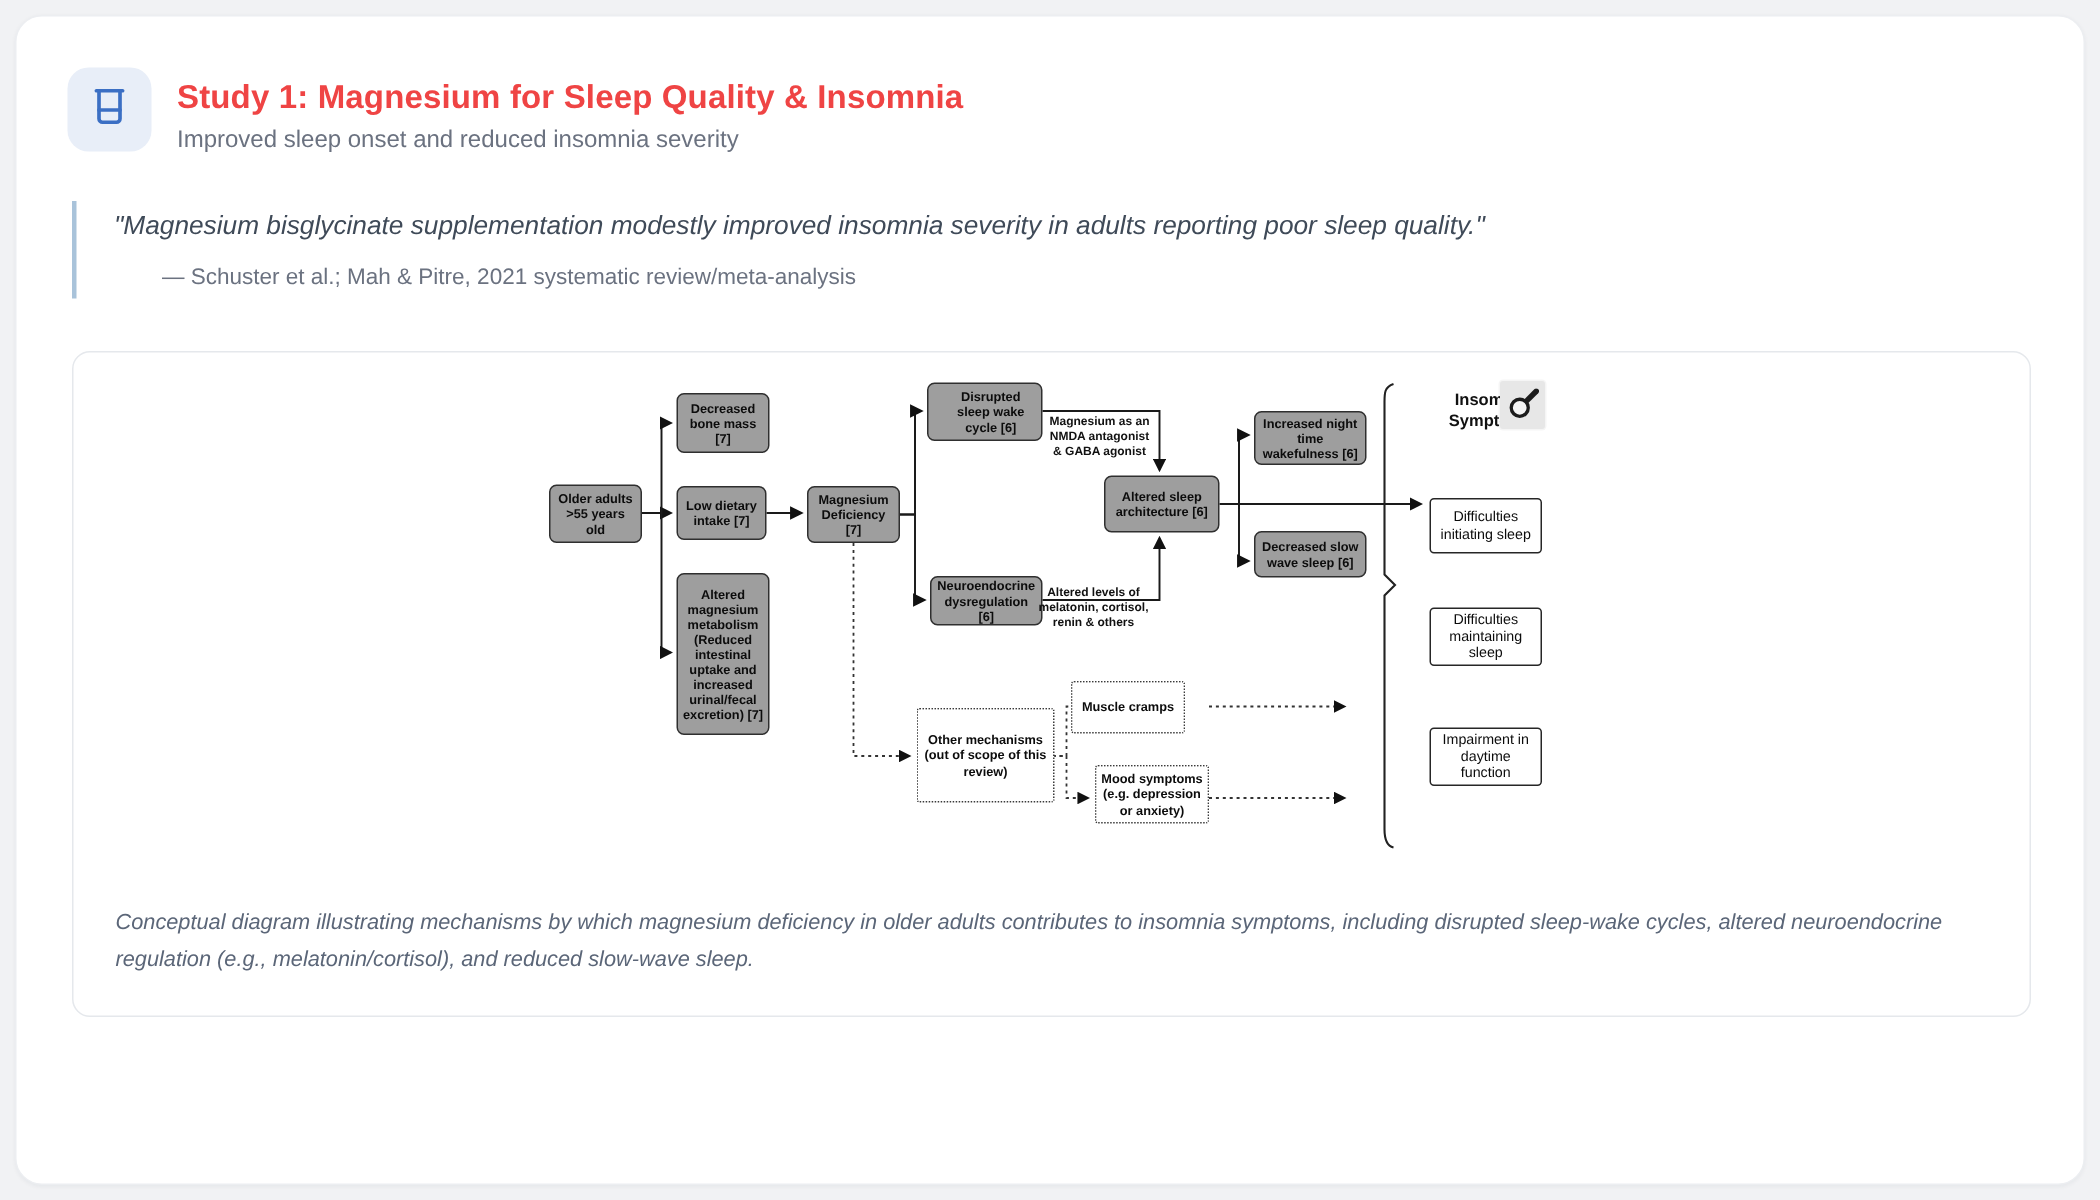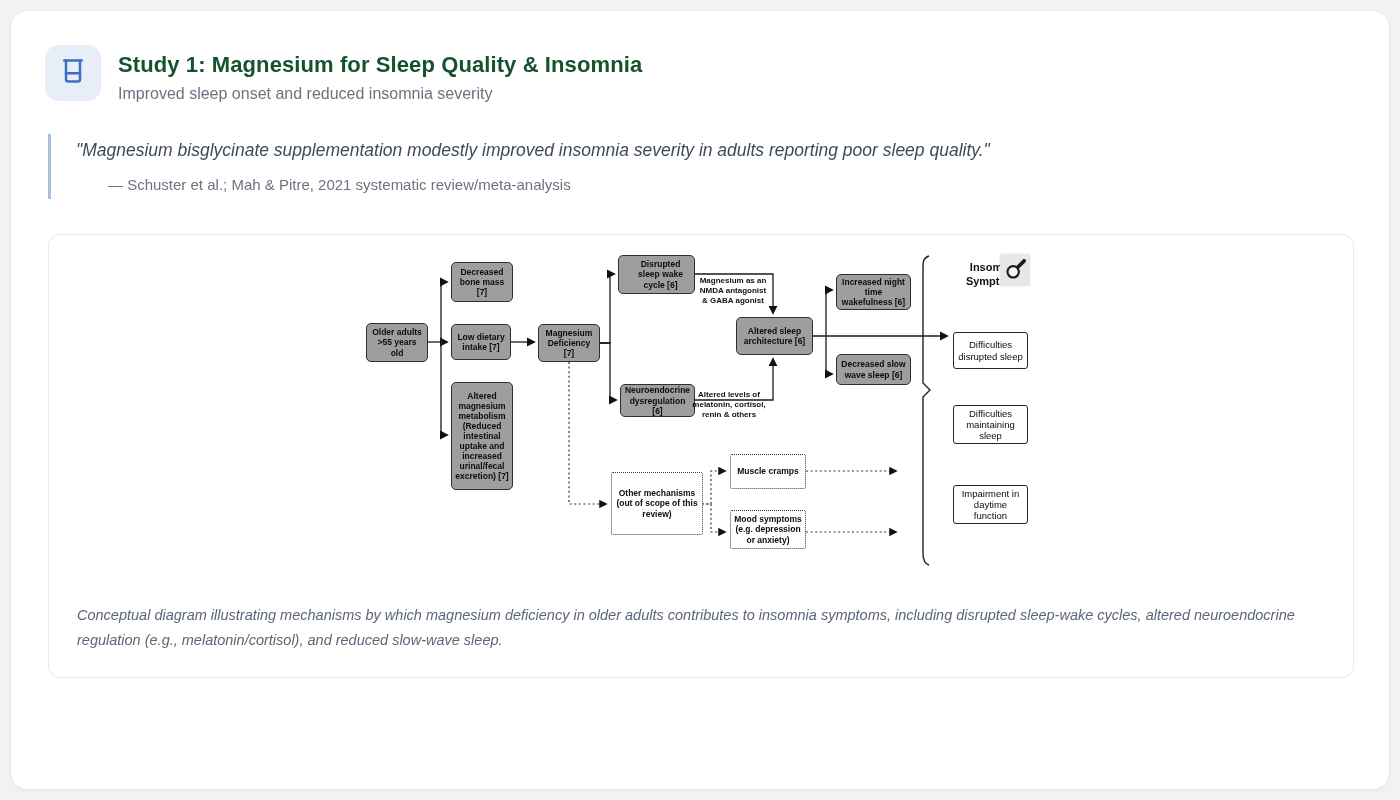--- a/index.html
+++ b/index.html
@@ -15,21 +15,21 @@
     background:#ffffff;border:1px solid #eceef1;border-radius:18px;
     box-shadow:0 1px 3px rgba(20,30,50,.05);
   }
   
   .icon-badge{
     position:absolute;left:34px;top:34px;width:56px;height:56px;
     background:#e8eef8;border-radius:14px;
     display:flex;align-items:center;justify-content:center;
   }
   .header-text{position:absolute;left:107px;top:40px;}
-  .title{font-size:22px;font-weight:700;color:#14532d;letter-spacing:.1px;line-height:28px;}
+  .title{font-size:22px;font-weight:700;color:#ef4444;letter-spacing:.1px;line-height:28px;}
   .subtitle{font-size:16px;color:#6b7280;margin-top:6px;}
   
   .quote{
     position:absolute;left:37px;top:123px;width:1240px;
     border-left:3px solid #a9c3da;padding:4px 0 6px 25px;
   }
   .quote-text{font-size:17.5px;font-style:italic;color:#3f4a58;line-height:24px;}
   .quote-attr{font-size:15px;color:#6b7280;margin-top:14px;margin-left:32px;}
   
   .figure{
@@ -129,24 +129,24 @@
       <div class="nd g" style="left:85px;top:72px;width:60px;height:36px;">Low dietary intake [7]</div>
       <div class="nd g" style="left:85px;top:130px;width:62px;height:108px;">Altered magnesium metabolism (Reduced intestinal uptake and increased urinal/fecal excretion) [7]</div>
       <div class="nd g" style="left:172px;top:72px;width:62px;height:38px;">Magnesium Deficiency [7]</div>
       <div class="nd g" style="left:252px;top:3px;width:77px;height:39px;padding-left:11px;">Disrupted sleep wake cycle [6]</div>
       <div class="nd g" style="left:254px;top:132px;width:75px;height:33px;">Neuroendocrine dysregulation [6]</div>
       <div class="nd g" style="left:370px;top:65px;width:77px;height:38px;">Altered sleep architecture [6]</div>
       <div class="nd g" style="left:470px;top:22px;width:75px;height:36px;">Increased night time wakefulness [6]</div>
       <div class="nd g" style="left:470px;top:102px;width:75px;height:31px;">Decreased slow wave sleep [6]</div>
 
       <div class="nd d" style="left:245px;top:220px;width:92px;height:63px;">Other mechanisms (out of scope of this review)</div>
-      <div class="nd d" style="left:364px;top:202px;width:76px;height:35px;text-align:center;">Muscle cramps</div>
+      <div class="nd d" style="left:348px;top:202px;width:76px;height:35px;text-align:center;">Muscle cramps</div>
       <div class="nd d" style="left:364px;top:258px;width:76px;height:39px;">Mood symptoms (e.g. depression or anxiety)</div>
 
-      <div class="nd w" style="left:587px;top:80px;width:75px;height:37px;">Difficulties disrupted sleep</div>
+      <div class="nd w" style="left:587px;top:80px;width:75px;height:37px;">Difficulties initiating sleep</div>
       <div class="nd w" style="left:587px;top:153px;width:75px;height:39px;">Difficulties maintaining sleep</div>
       <div class="nd w" style="left:587px;top:233px;width:75px;height:39px;">Impairment in daytime function</div>
 
       <div class="edge-label" style="left:330px;top:24px;width:74px;">Magnesium as an NMDA antagonist &amp; GABA agonist</div>
       <div class="edge-label" style="left:325px;top:116px;width:76px;margin-top:22px;">Altered levels of melatonin, cortisol, renin &amp; others</div>
 
       <div class="diagram-heading" style="left:592px;top:8px;width:72px;">Insomnia Symptoms</div>
       <div class="magnifier" style="left:634px;top:2px;width:30px;height:32px;">
         <svg width="22" height="22" viewBox="0 0 24 24" fill="none">
           <line x1="15" y1="9" x2="22" y2="2" stroke="#1c1c1c" stroke-width="4" stroke-linecap="round"></line>

